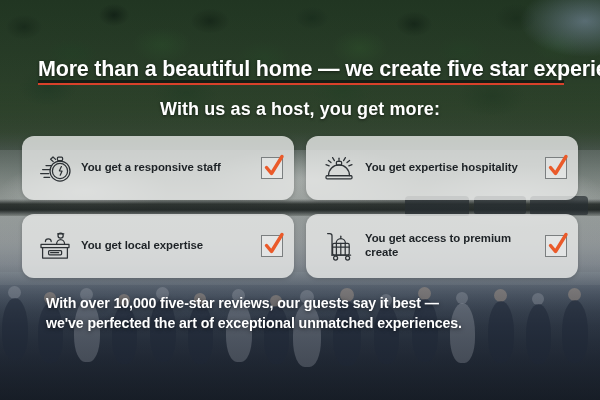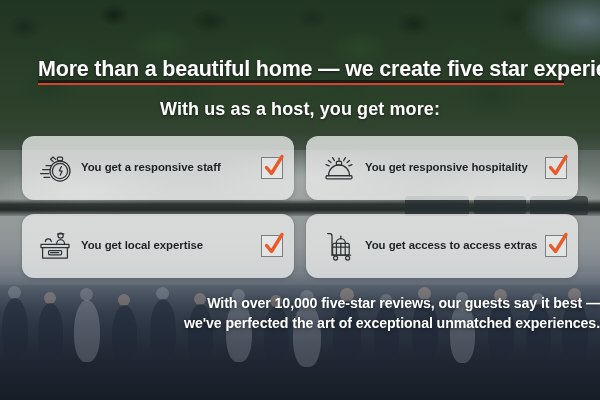--- a/index.html
+++ b/index.html
@@ -154,24 +154,25 @@
   }
   .check{
     flex:0 0 auto; width:22px; height:22px; position:relative;
     border:1px solid #7b7f80; background:rgba(255,255,255,.35);
   }
   .check svg{ position:absolute; left:1px; top:-5px; }
 
   
   .statement{
     position:absolute; left:0; right:0; top:293px;
-    text-align:right; color:#ffffff;
+    text-align:left; color:#ffffff;
     font-size:14.2px; font-weight:600; line-height:20px;
     letter-spacing:-.1px;
     text-shadow:0 1px 4px rgba(0,0,0,.6);
+    padding-left:46px;
   }
   .statement b{ font-weight:700; }
 </style>
 </head>
 <body>
 
 <div id="stage">
   <div class="bg-base"></div>
   <div class="foliage"></div>
   <div class="sky-patch"></div>
@@ -260,21 +261,21 @@
           <svg width="34" height="32" viewBox="0 0 34 32" fill="none" stroke="currentColor" stroke-width="1.25" stroke-linecap="round" stroke-linejoin="round">
             <path d="M5 23.5h24"></path>
             <path d="M6.5 23.5c0-6 4.7-10.6 10.5-10.6S27.5 17.5 27.5 23.5"></path>
             <rect x="4" y="23.5" width="26" height="3.4" rx="1.2"></rect>
             <rect x="14.4" y="9.4" width="5.2" height="3.6" rx="1"></rect>
             <path d="M17 6.2v2.6"></path>
             <path d="M10.6 5.6l1.8 3M6.4 8.4l2.6 2.2M4 12.6l3.2 1.2"></path>
             <path d="M23.4 5.6l-1.8 3M27.6 8.4L25 10.6M30 12.6l-3.2 1.2"></path>
           </svg>
         </span>
-        <span class="card-label">You get responsive hospitality</span>
+        <span class="card-label">You get expertise hospitality</span>
         <span class="check">
           <svg width="22" height="26" viewBox="0 0 22 26" fill="none" stroke="#ea5a2a" stroke-width="3.4" stroke-linecap="round" stroke-linejoin="round">
             <path d="M3.5 14.5 L8.5 20.5 L19 3.5"></path>
           </svg>
         </span>
       </div>
 
     </div>
 
     <div class="card-row">
@@ -307,21 +308,21 @@
             <path d="M10 25.2h18.6"></path>
             <rect x="10.6" y="13.4" width="16.6" height="11.6" rx="1.4"></rect>
             <path d="M10.6 17.2h16.6"></path>
             <path d="M14.4 13.4v11.6M18.8 13.4v11.6M23.2 13.4v11.6"></path>
             <path d="M14.2 13.2c0-2.6 2.1-4.6 4.6-4.6s4.6 2 4.6 4.6"></path>
             <path d="M18.8 6.2v2.4"></path>
             <circle cx="13.6" cy="28" r="2"></circle>
             <circle cx="25.6" cy="28" r="2"></circle>
           </svg>
         </span>
-        <span class="card-label">You get access to access extras</span>
+        <span class="card-label">You get access to premium create</span>
         <span class="check">
           <svg width="22" height="26" viewBox="0 0 22 26" fill="none" stroke="#ea5a2a" stroke-width="3.4" stroke-linecap="round" stroke-linejoin="round">
             <path d="M3.5 14.5 L8.5 20.5 L19 3.5"></path>
           </svg>
         </span>
       </div>
 
     </div>
   </div>
 

